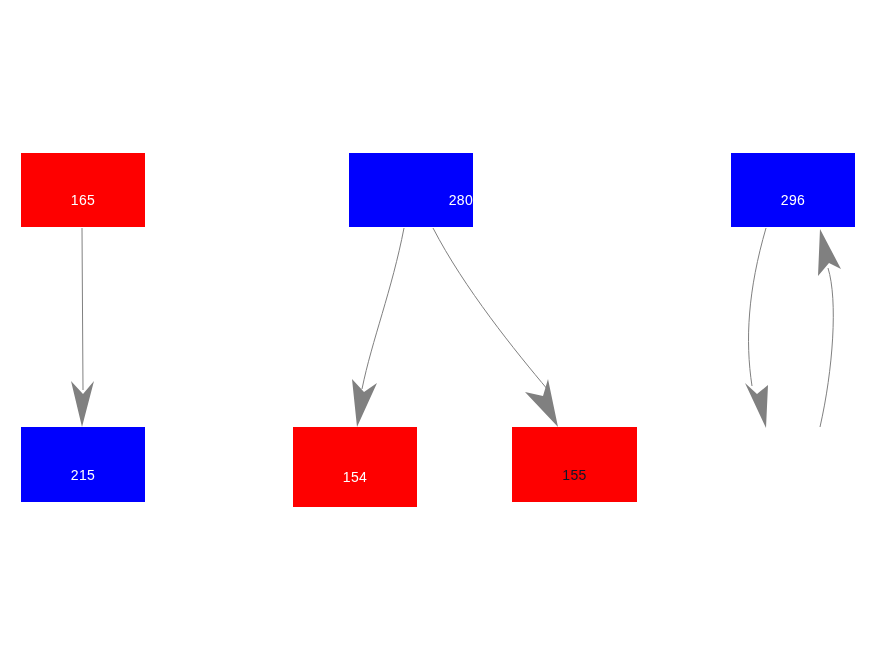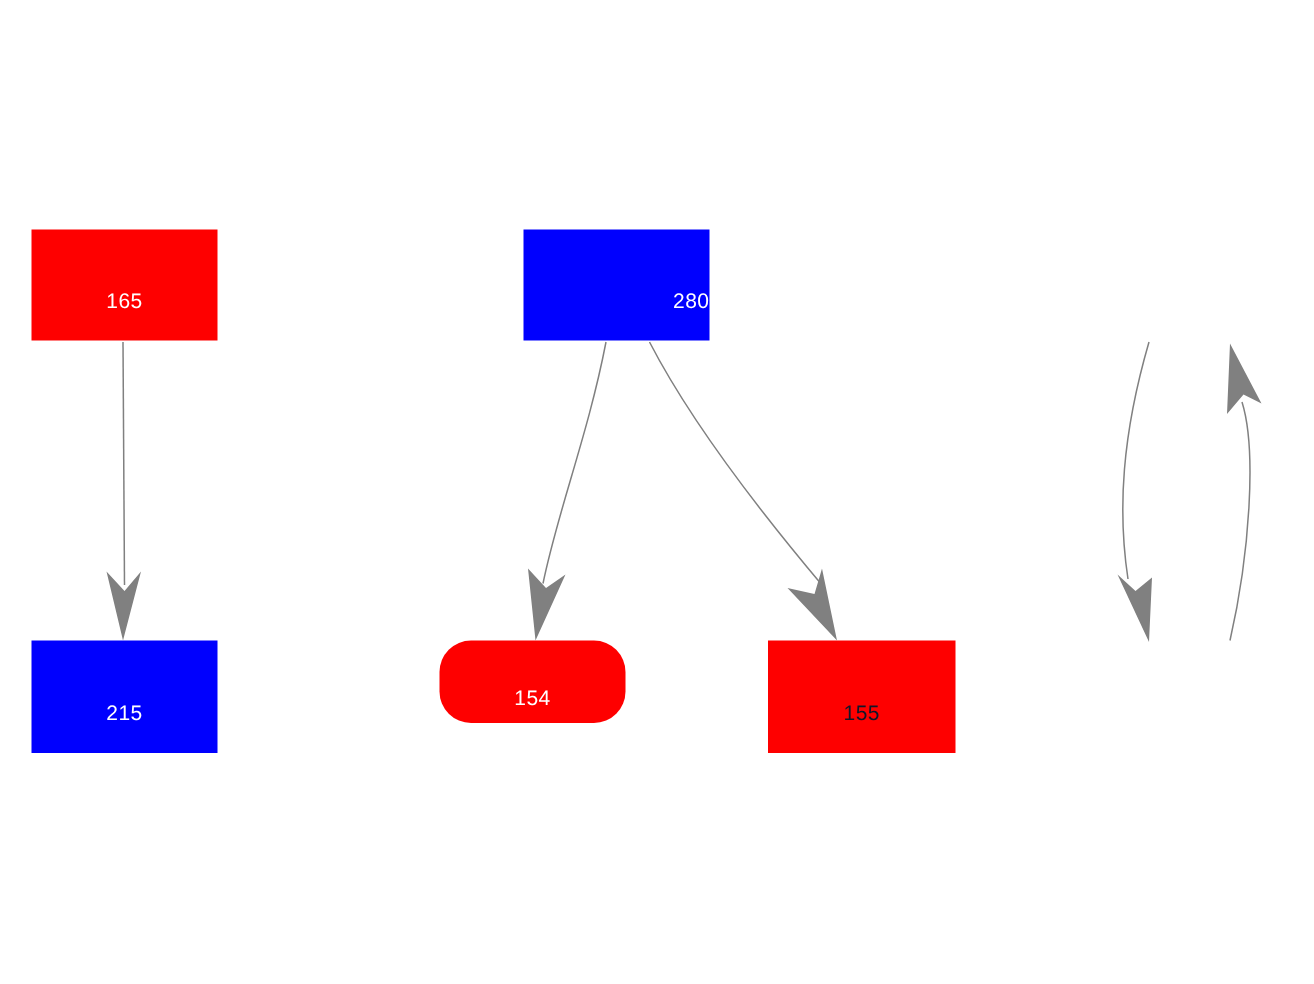--- a/index.html
+++ b/index.html
@@ -82,20 +82,23 @@
 
   <div class="node" style="left: 21px; top: 153px; width: 124px; height: 74px; background: rgb(254, 0, 0); color: rgb(255, 255, 255); font-size: 14px;">
     <span class="node-label">165</span>
   </div>
   <div class="node" style="left: 21px; top: 427px; width: 124px; height: 75px; background: rgb(0, 0, 254); color: rgb(255, 255, 255); font-size: 14px;">
     <span class="node-label">215</span>
   </div>
   <div class="node" style="left: 349px; top: 153px; width: 124px; height: 74px; background: rgb(0, 0, 254); color: rgb(255, 255, 255); font-size: 14px; justify-content: flex-end;">
     <span class="node-label">280</span>
   </div>
-  <div class="node" style="left: 293px; top: 427px; width: 124px; height: 55px; background: rgb(254, 0, 0); color: rgb(255, 255, 255); font-size: 14px; border-radius: 21px;">
+  <div class="node" style="left: 293px; top: 427px; width: 124px; height: 80px; background: rgb(254, 0, 0); color: rgb(255, 255, 255); font-size: 14px;">
     <span class="node-label">154</span>
   </div>
   <div class="node" style="left: 512px; top: 427px; width: 125px; height: 75px; background: rgb(254, 0, 0); color: #0f172a; font-size: 14px;">
     <span class="node-label">155</span>
   </div>
+  <div class="node" style="left: 731px; top: 153px; width: 124px; height: 74px; background: rgb(0, 0, 254); color: rgb(255, 255, 255); font-size: 14px;">
+    <span class="node-label">296</span>
+  </div>
 
 </div>
 
 </body></html>

